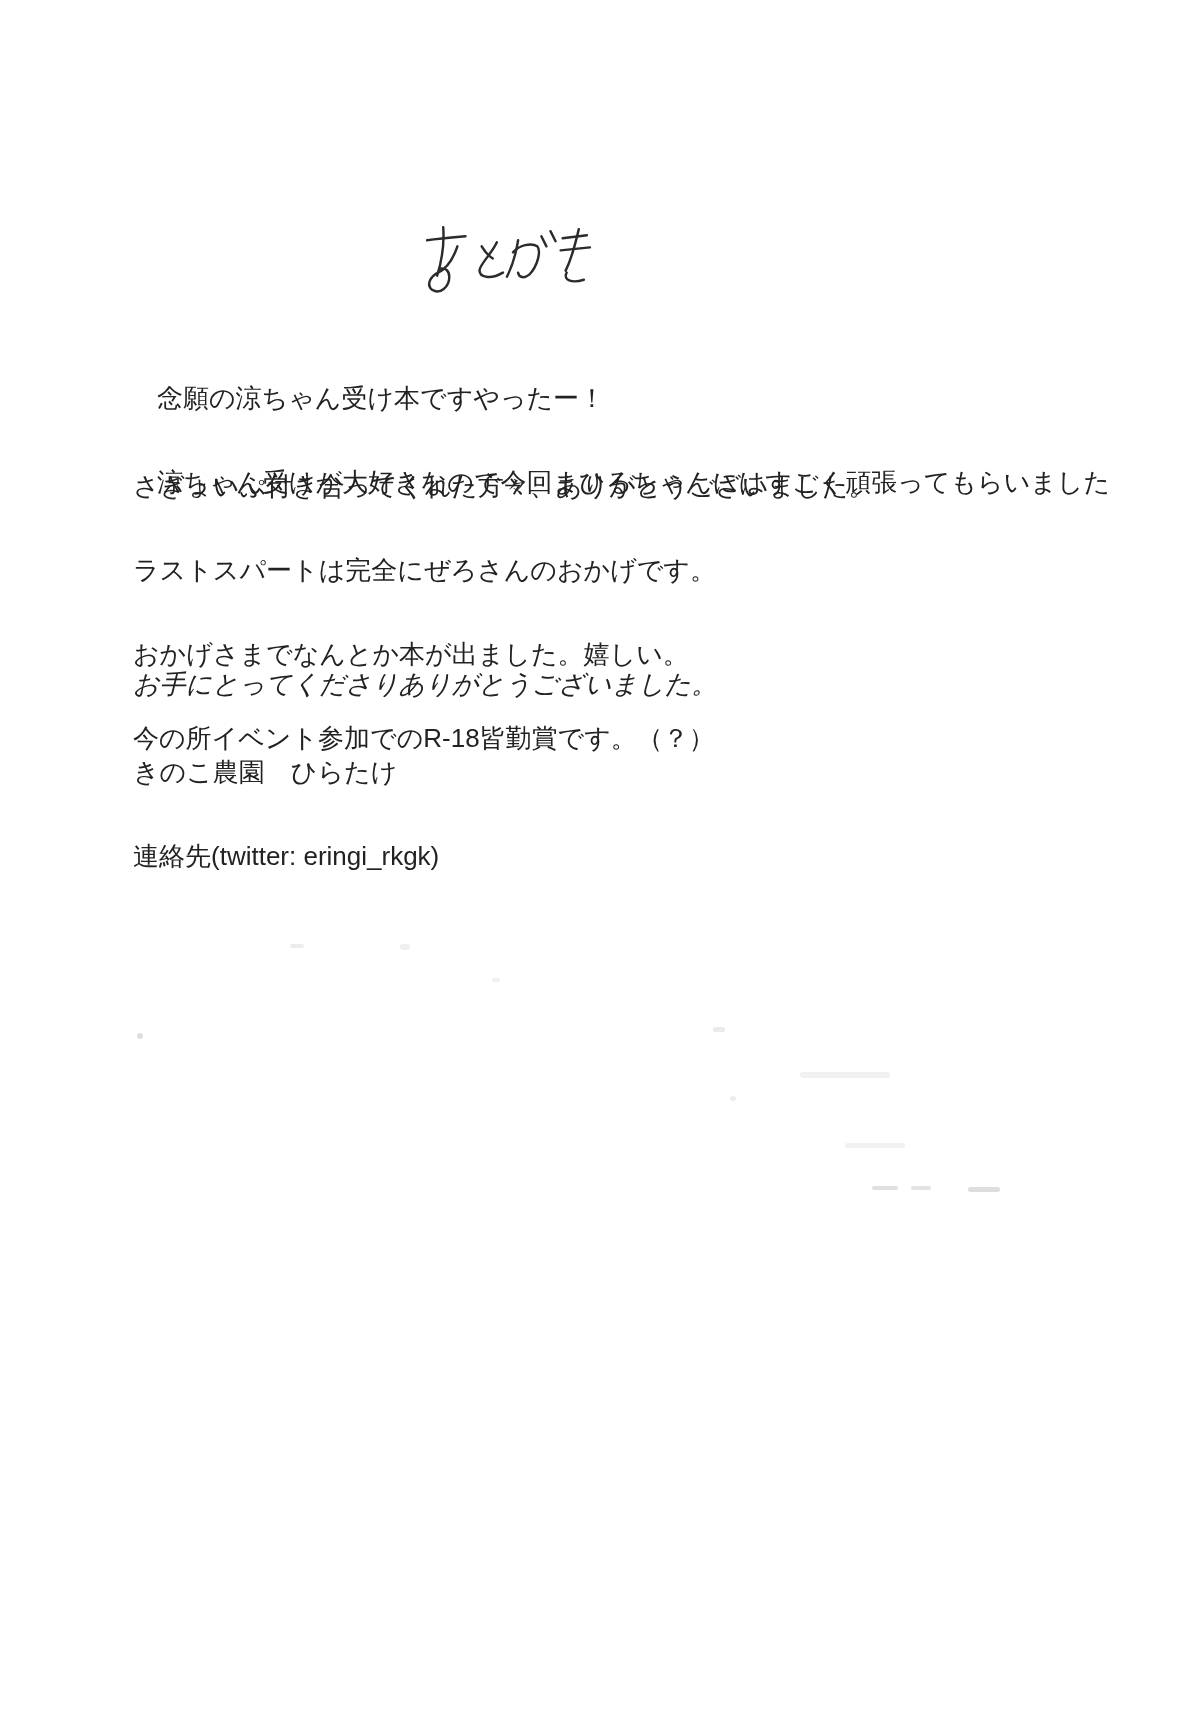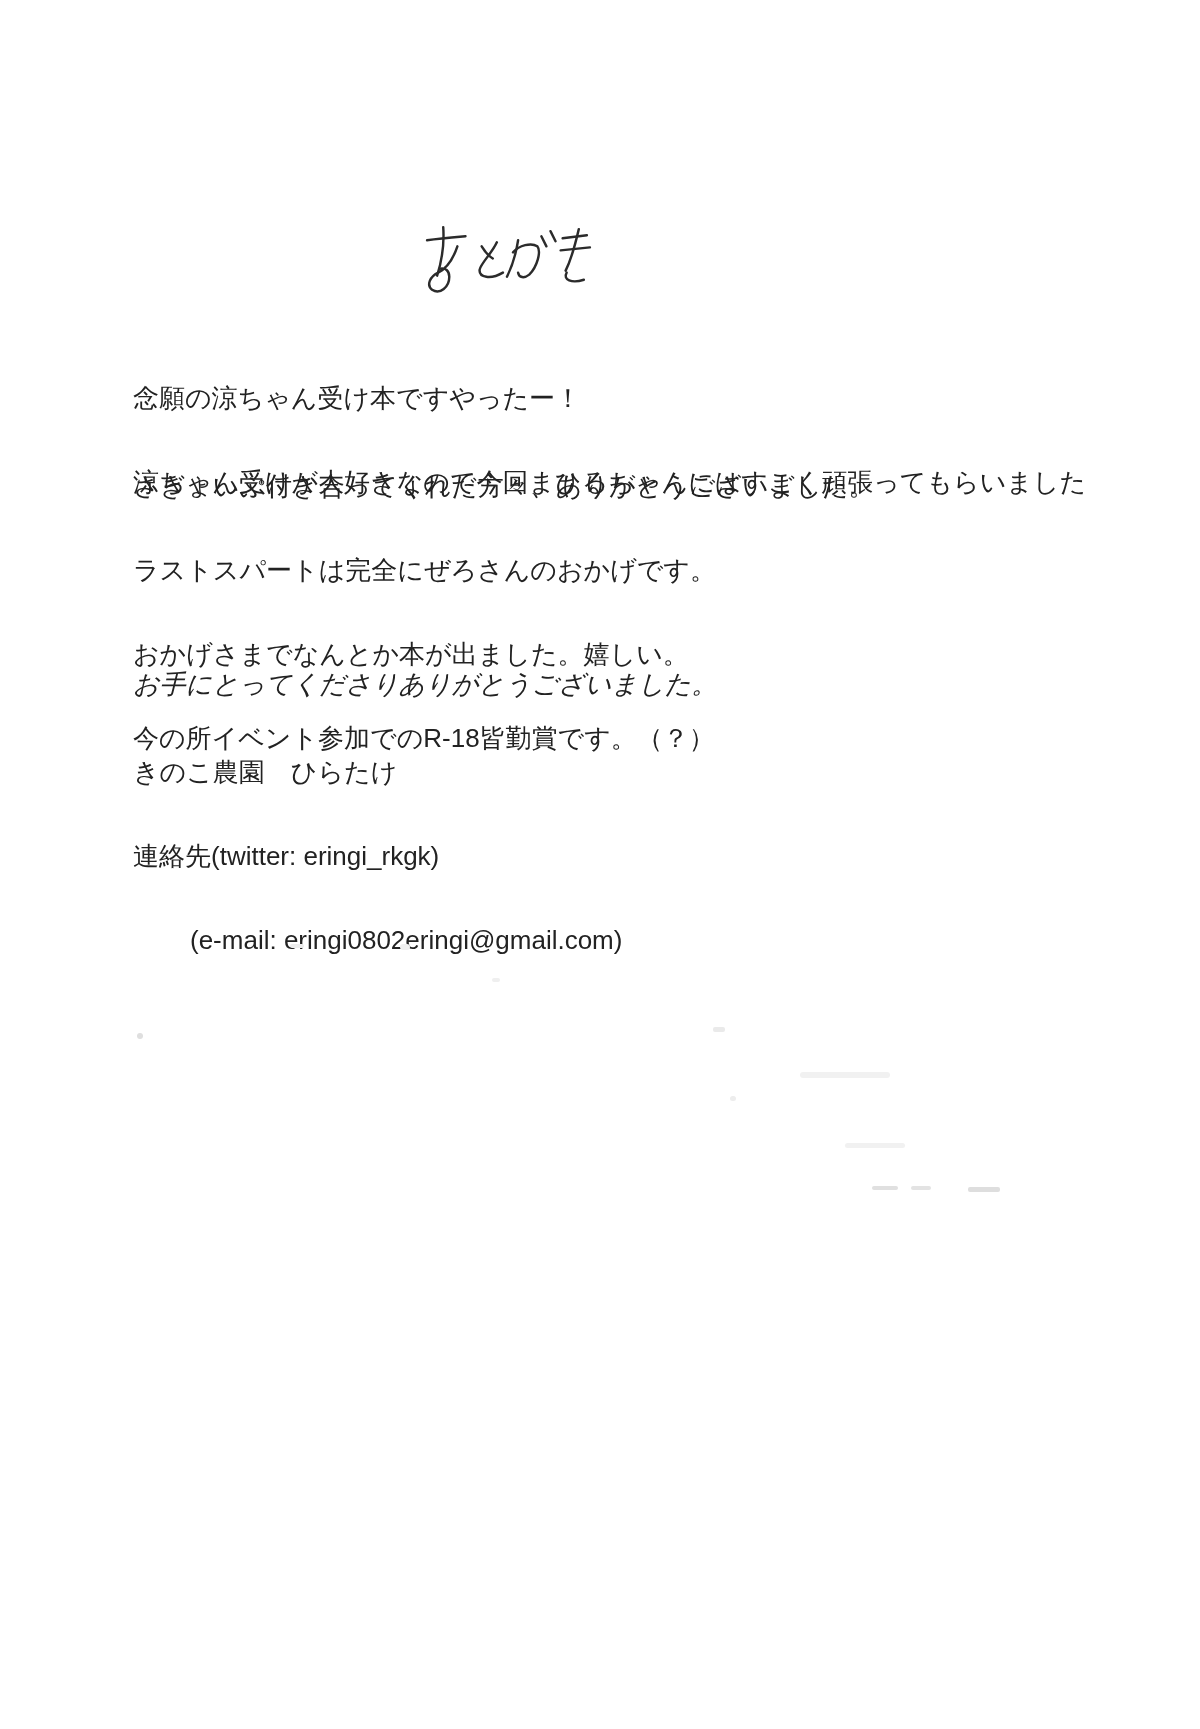--- a/index.html
+++ b/index.html
@@ -36,21 +36,21 @@
   
   .txt {
     position: absolute;
     left: 133px;
     font-size: 26px;
     line-height: 28px;
     letter-spacing: 0px;
     color: #222222;
     white-space: pre;
   }
-  .intro    { top: 328px; }
+  .intro    { top: 328px; margin-left: 24px; }
   .thanks   { top: 416px; }
   .closing  { top: 614px; font-style: italic; }
   .colophon { top: 702px; }
   .indent   { padding-left: 57px; }
   .page-num {
     position: absolute;
     top: 1592px;
     left: 0;
     width: 1152px;
     text-align: left;
@@ -119,21 +119,20 @@
     <div>今の所イベント参加でのR-18皆勤賞です。（？）</div>
   </div>
 
   <div class="txt closing">
     <div>お手にとってくださりありがとうございました。</div>
   </div>
 
   <div class="txt colophon">
     <div>きのこ農園　ひらたけ</div>
     <div>連絡先(twitter: eringi_rkgk)</div>
-    <div class="indent">(e-mail: eringi0802eringi@gmail.com)</div>
   </div>
 
   <div class="page-num">16</div>
 
   <div class="artifact a-s1"></div>
   <div class="artifact a-s2"></div>
   <div class="artifact a-s3"></div>
   <div class="artifact a-s4"></div>
   <div class="artifact a-s5"></div>
   <div class="artifact a-s6"></div>

